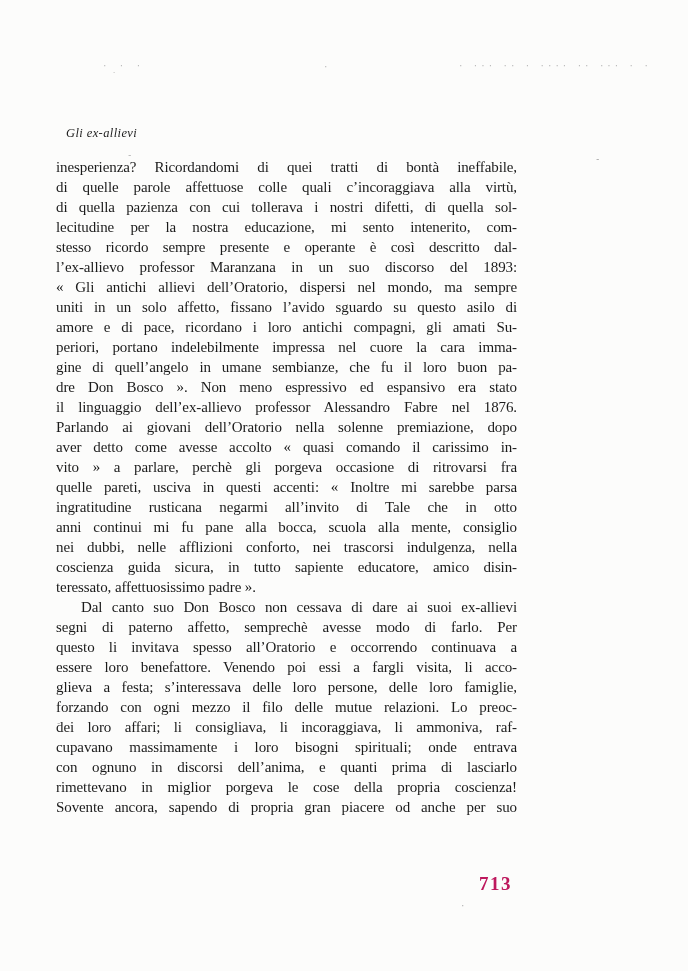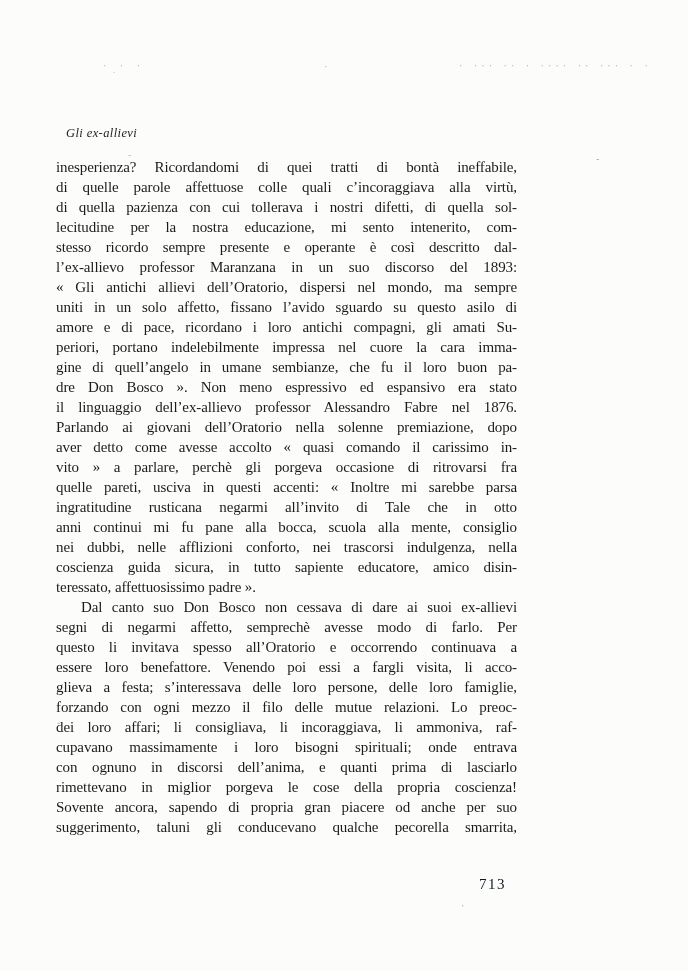--- a/index.html
+++ b/index.html
@@ -38,24 +38,25 @@
     overflow: hidden;
     white-space: nowrap; 
     white-space: normal;
   }
   .line.para-end { text-align-last: left; }
   .line.indent { text-indent: 25px; }
   .pagenum {
     position: absolute;
     top: 875px;
     left: 479px;
-    font-size: 15px;
+    font-size: 19px;
     line-height: 18px;
     letter-spacing: 1.5px;
-    color: #0f172a;
+    color: #be185d;
+    font-weight: bold;
   }
   .artifact {
     position: absolute;
     color: #bcbcbc;
     font-size: 9px;
     line-height: 6px;
     letter-spacing: 3px;
     font-family: "DejaVu Sans Mono", monospace;
     white-space: nowrap;
   }
@@ -106,30 +107,29 @@
       <div class="line">quelle pareti, usciva in questi accenti: « Inoltre mi sarebbe parsa</div>
       <div class="line">ingratitudine rusticana negarmi all’invito di Tale che in otto</div>
       <div class="line">anni continui mi fu pane alla bocca, scuola alla mente, consiglio</div>
       <div class="line">nei dubbi, nelle afflizioni conforto, nei trascorsi indulgenza, nella</div>
       <div class="line">coscienza guida sicura, in tutto sapiente educatore, amico disin-</div>
       <div class="line para-end">teressato, affettuosissimo padre ».</div>
     </div>
 
     <div>
       <div class="line indent">Dal canto suo Don Bosco non cessava di dare ai suoi ex-allievi</div>
-      <div class="line">segni di negarmi affetto, semprechè avesse modo di farlo. Per</div>
+      <div class="line">segni di paterno affetto, semprechè avesse modo di farlo. Per</div>
       <div class="line">questo li invitava spesso all’Oratorio e occorrendo continuava a</div>
       <div class="line">essere loro benefattore. Venendo poi essi a fargli visita, li acco-</div>
       <div class="line">glieva a festa; s’interessava delle loro persone, delle loro famiglie,</div>
       <div class="line">forzando con ogni mezzo il filo delle mutue relazioni. Lo preoc-</div>
       <div class="line">dei loro affari; li consigliava, li incoraggiava, li ammoniva, raf-</div>
       <div class="line">cupavano massimamente i loro bisogni spirituali; onde entrava</div>
       <div class="line">con ognuno in discorsi dell’anima, e quanti prima di lasciarlo</div>
       <div class="line">rimettevano in miglior porgeva le cose della propria coscienza!</div>
       <div class="line">Sovente ancora, sapendo di propria gran piacere od anche per suo</div>
-      <div class="line">suggerimento, taluni gli conducevano qualche pecorella smarrita,</div>
     </div>
 
   </div>
 
   <div class="pagenum">713</div>
 
 </div>
 
 </body></html>

